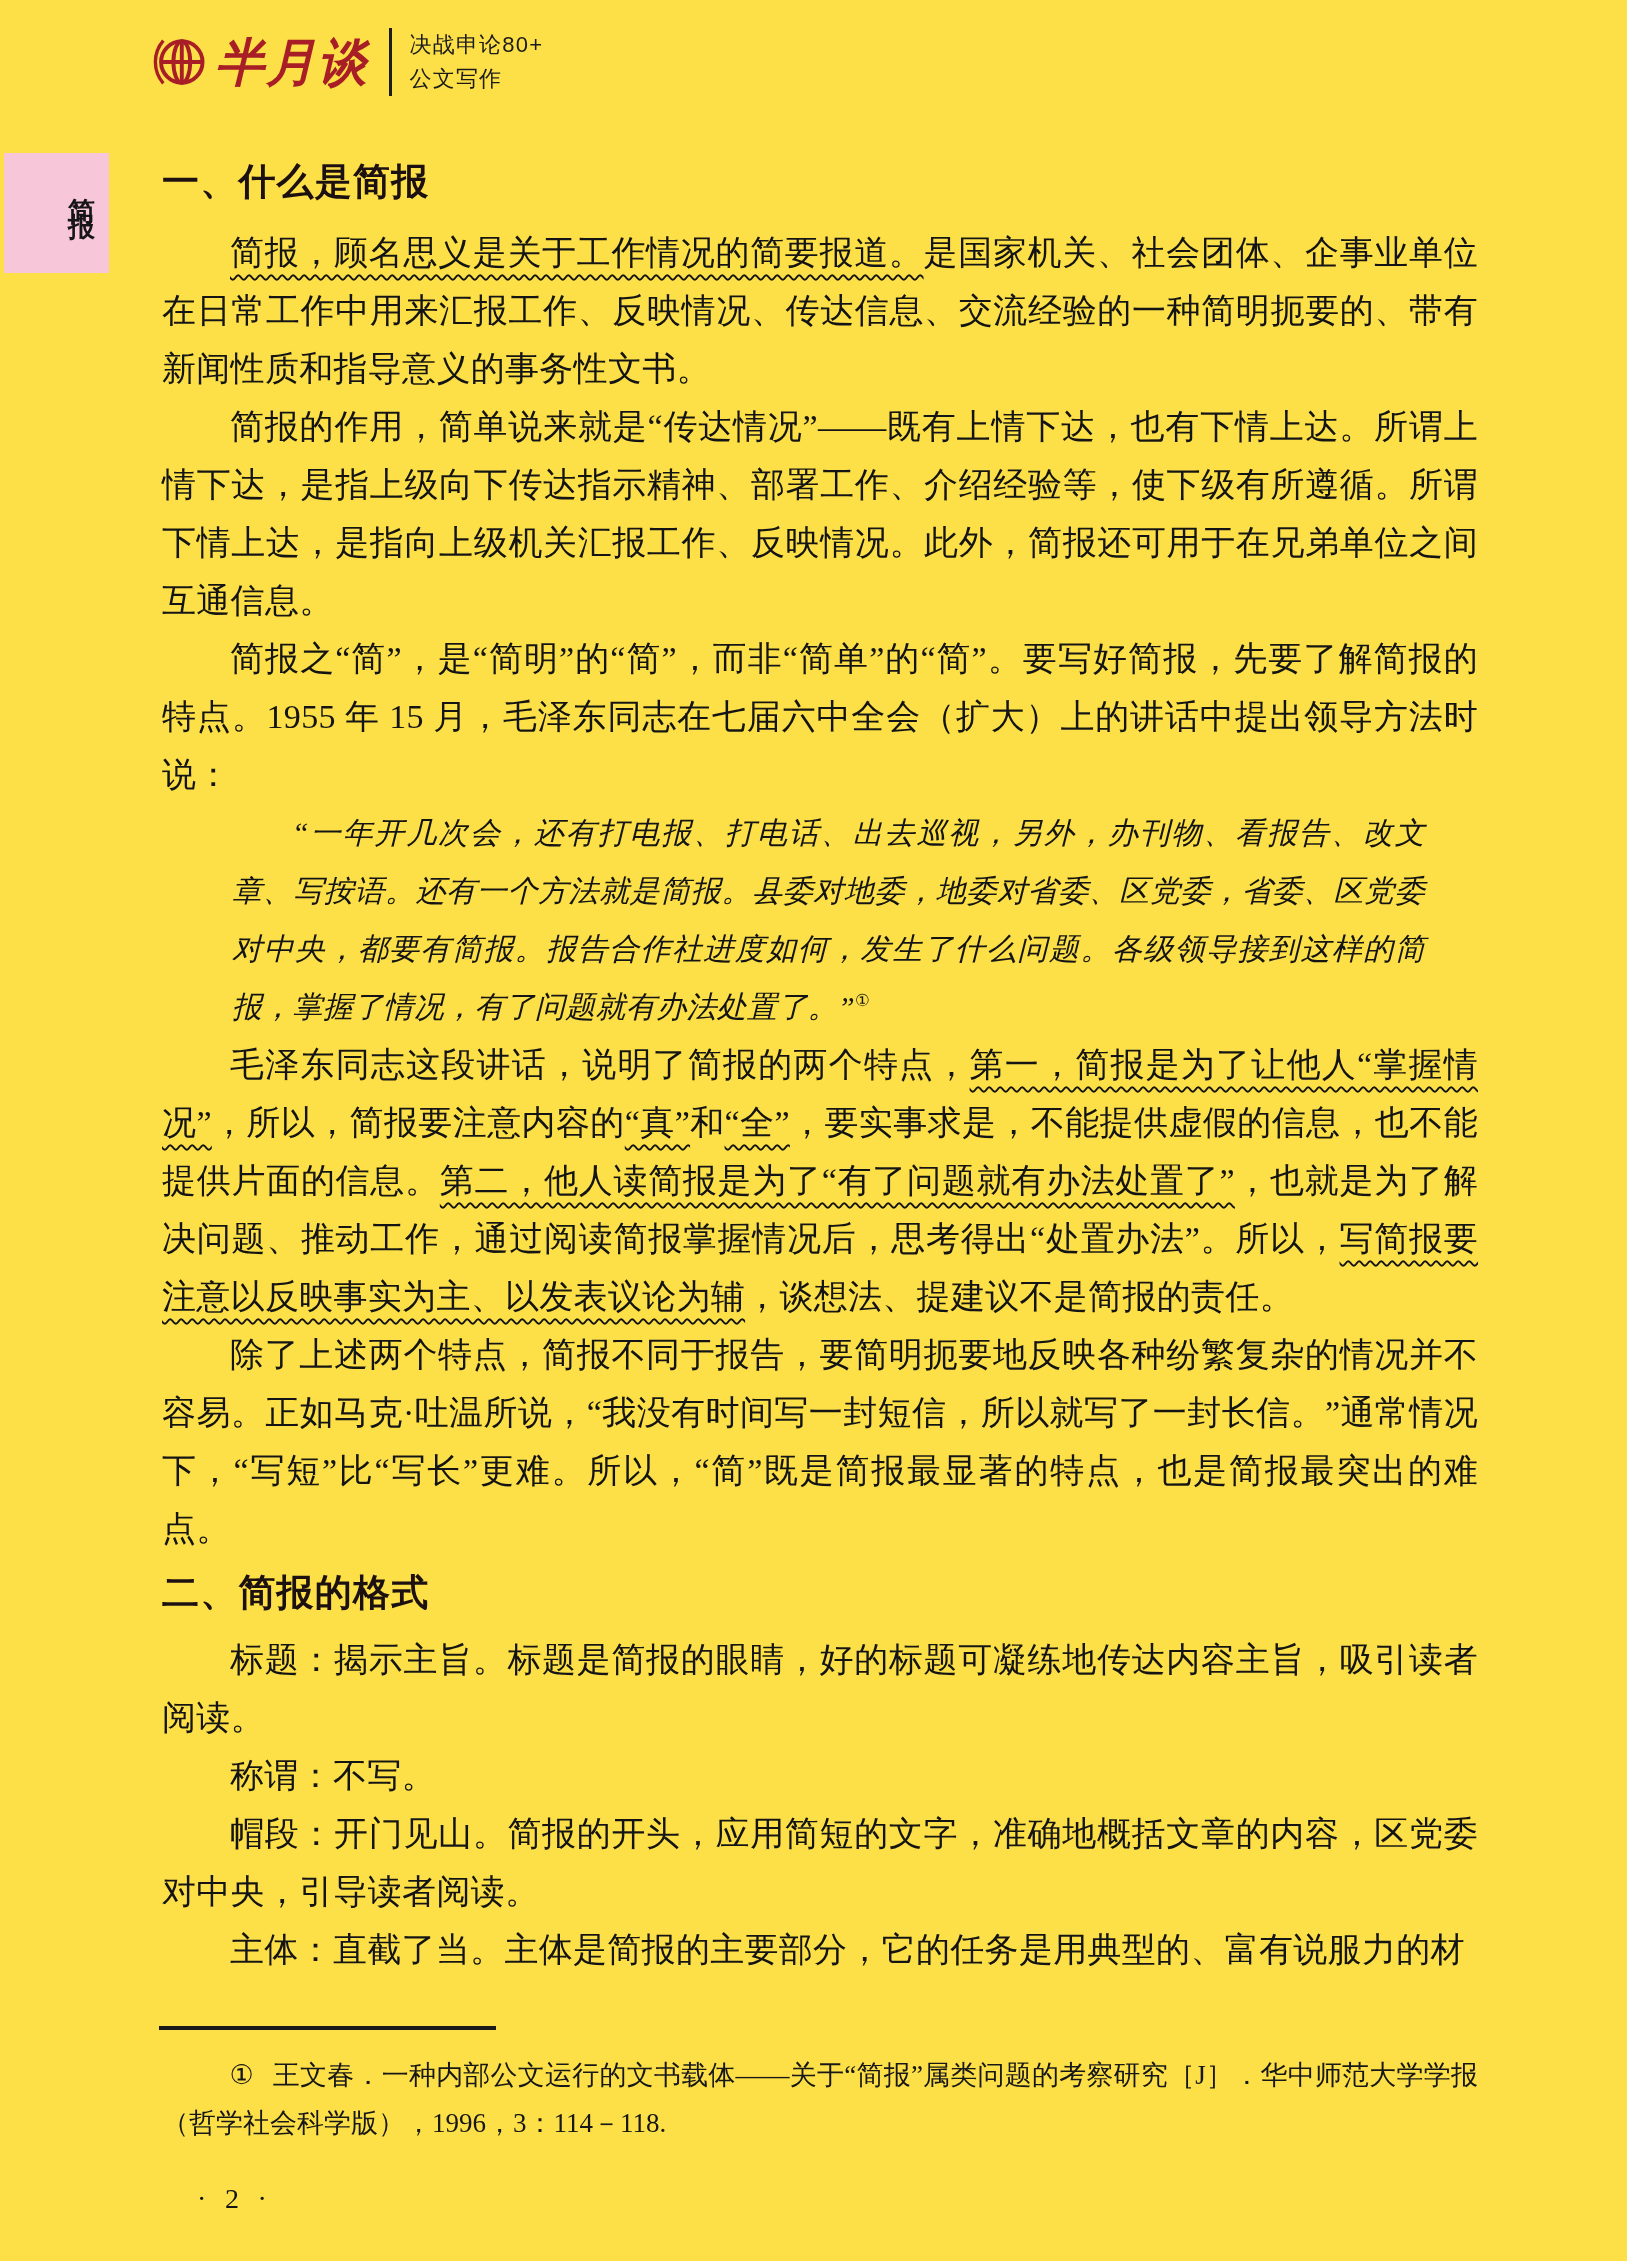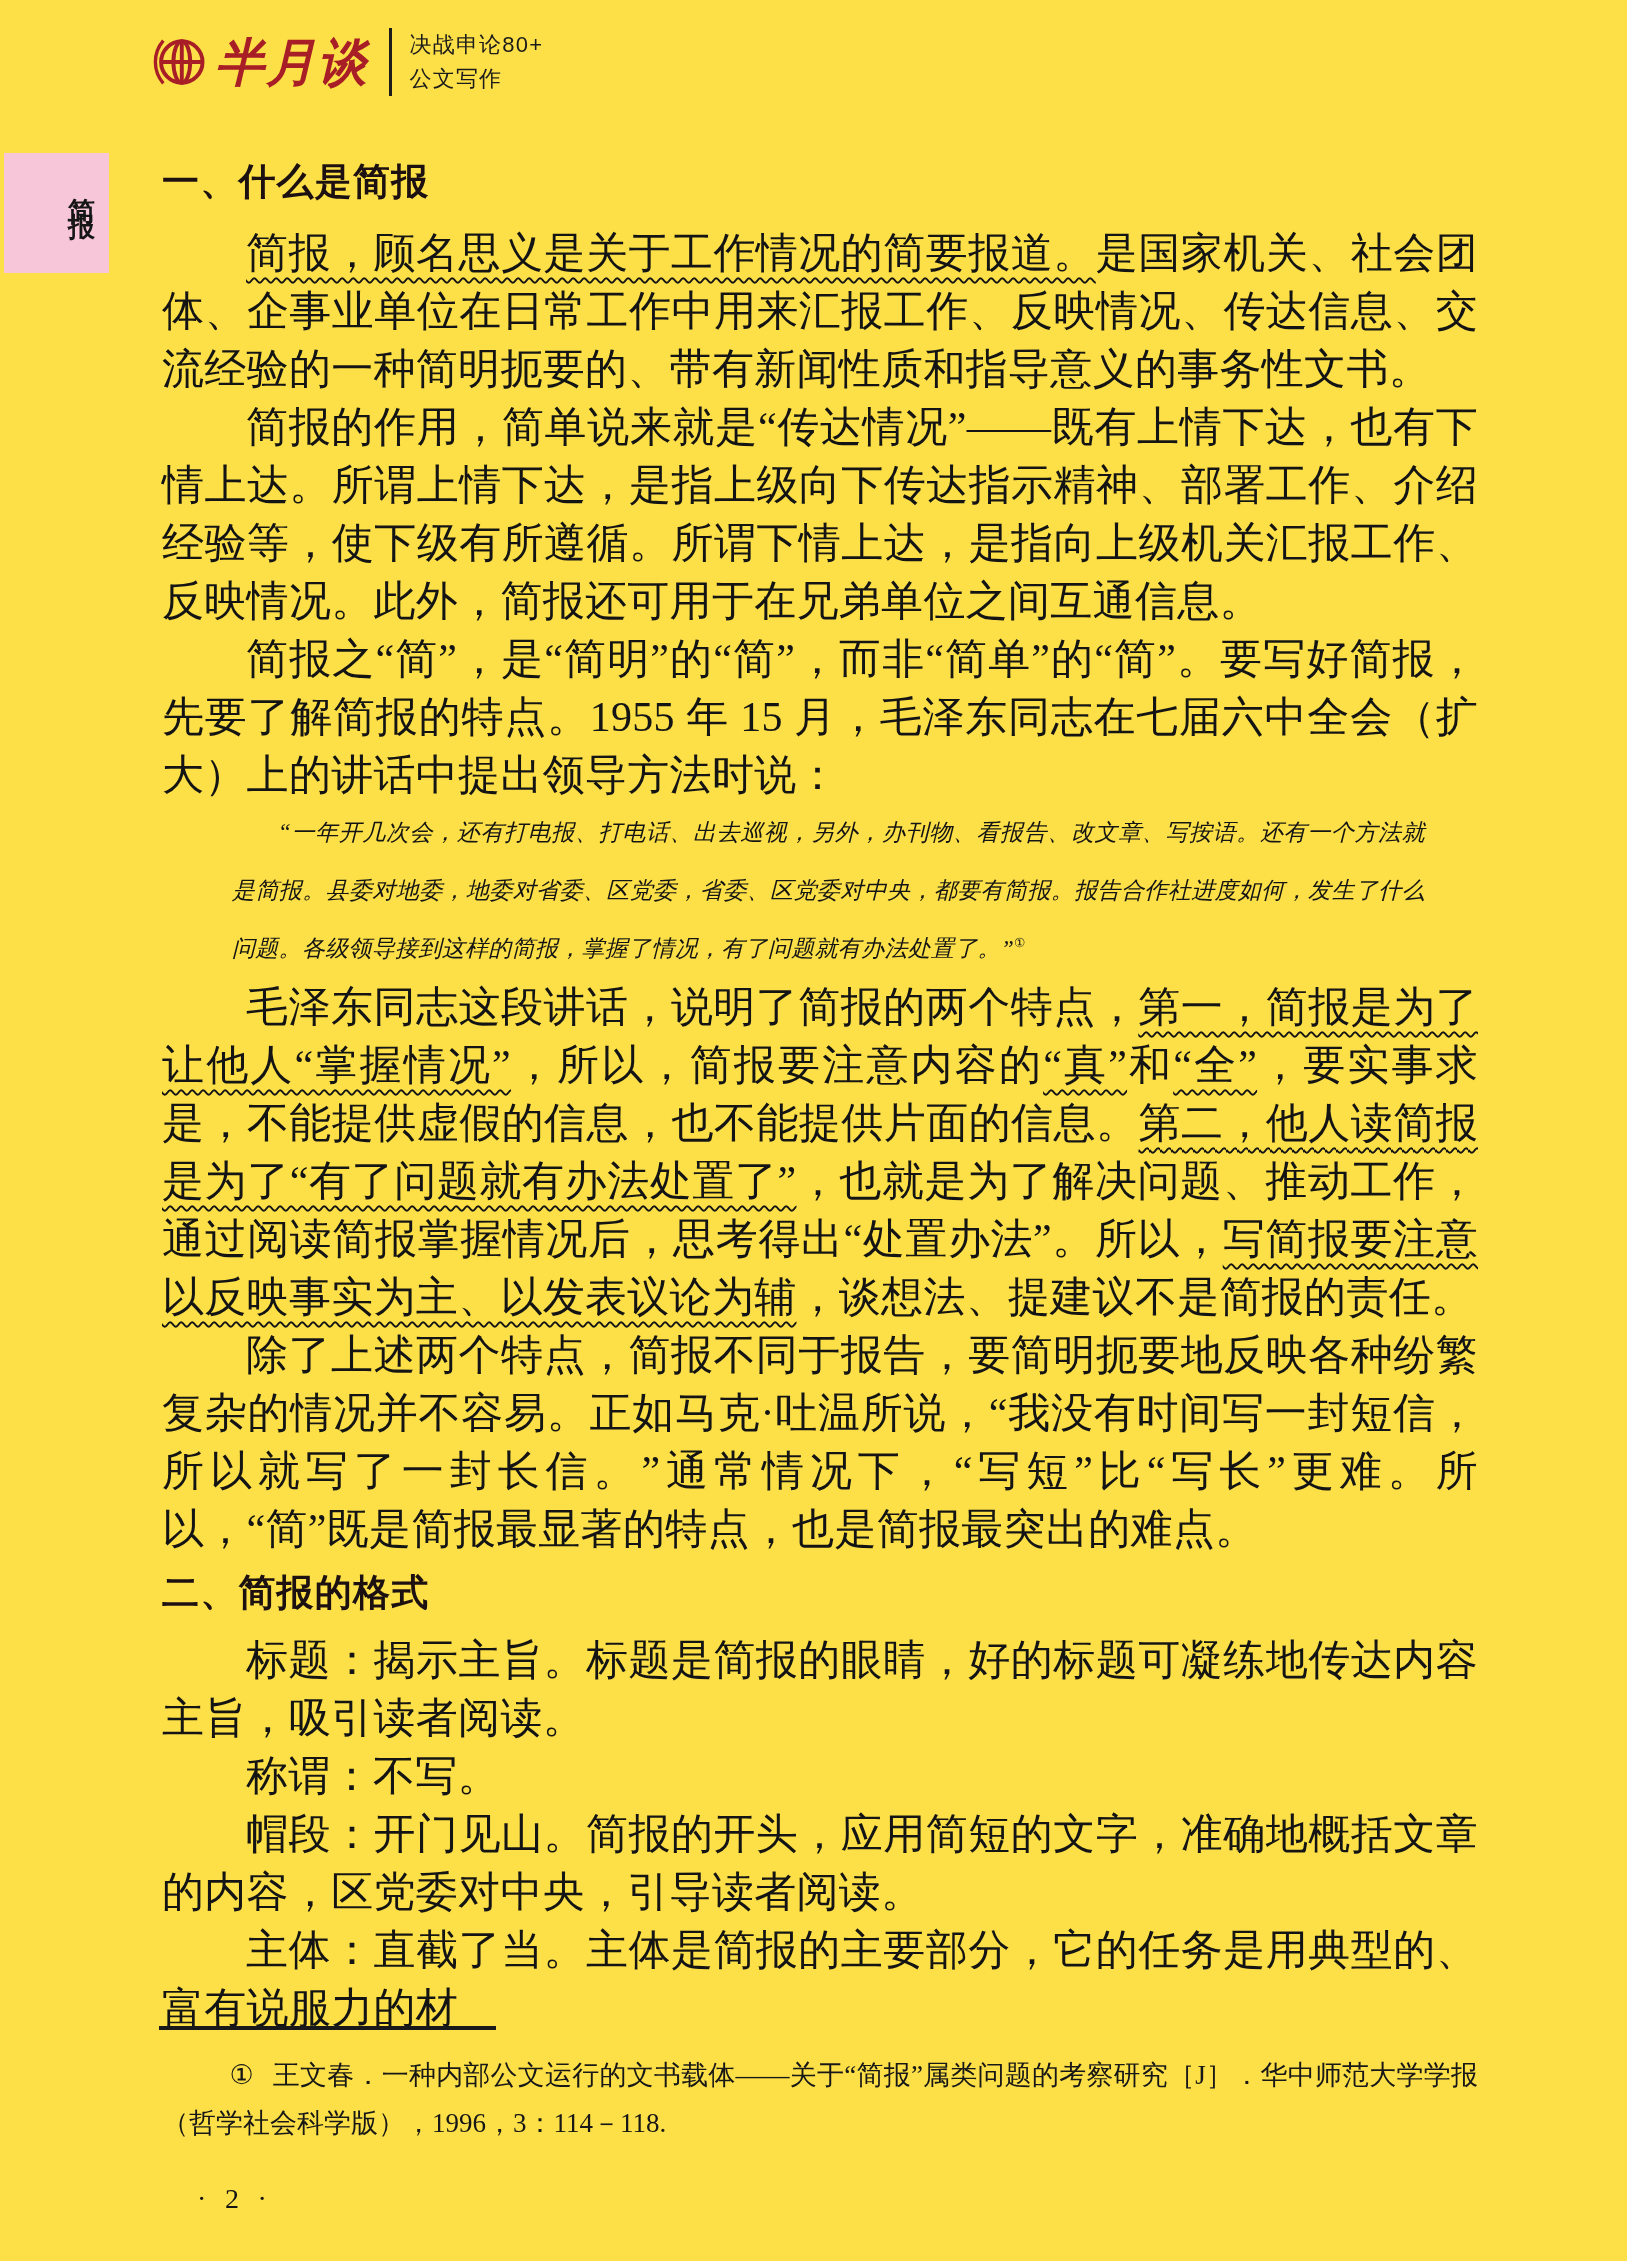--- a/index.html
+++ b/index.html
@@ -59,28 +59,28 @@
     color: #141414;
   }
   .content h1 {
     font-size: 37px; font-weight: 700; color: #1c1010;
     margin: 0 0 15px 0; line-height: 54px;
     letter-spacing: 1.2px;
   }
   .content h1.h2 { margin-top: 8.2px; margin-bottom: 10.5px; }
   .content p {
     margin: 0;
-    font-size: 42px; line-height: 58px;
+    font-size: 34px; line-height: 58px;
     text-align: justify;
     text-indent: 2em;
     letter-spacing: 0.3px;
   }
   p.quote {
     margin: 0 53px 0 70px;
-    font-size: 23px;
+    font-size: 30px;
     font-style: italic;
   }
   p.quote sup {
     font-size: 0.55em; font-style: normal;
     vertical-align: super; line-height: 0;
   }
   .wavy {
     text-decoration-line: underline;
     text-decoration-style: wavy;
     text-decoration-color: #141414;

